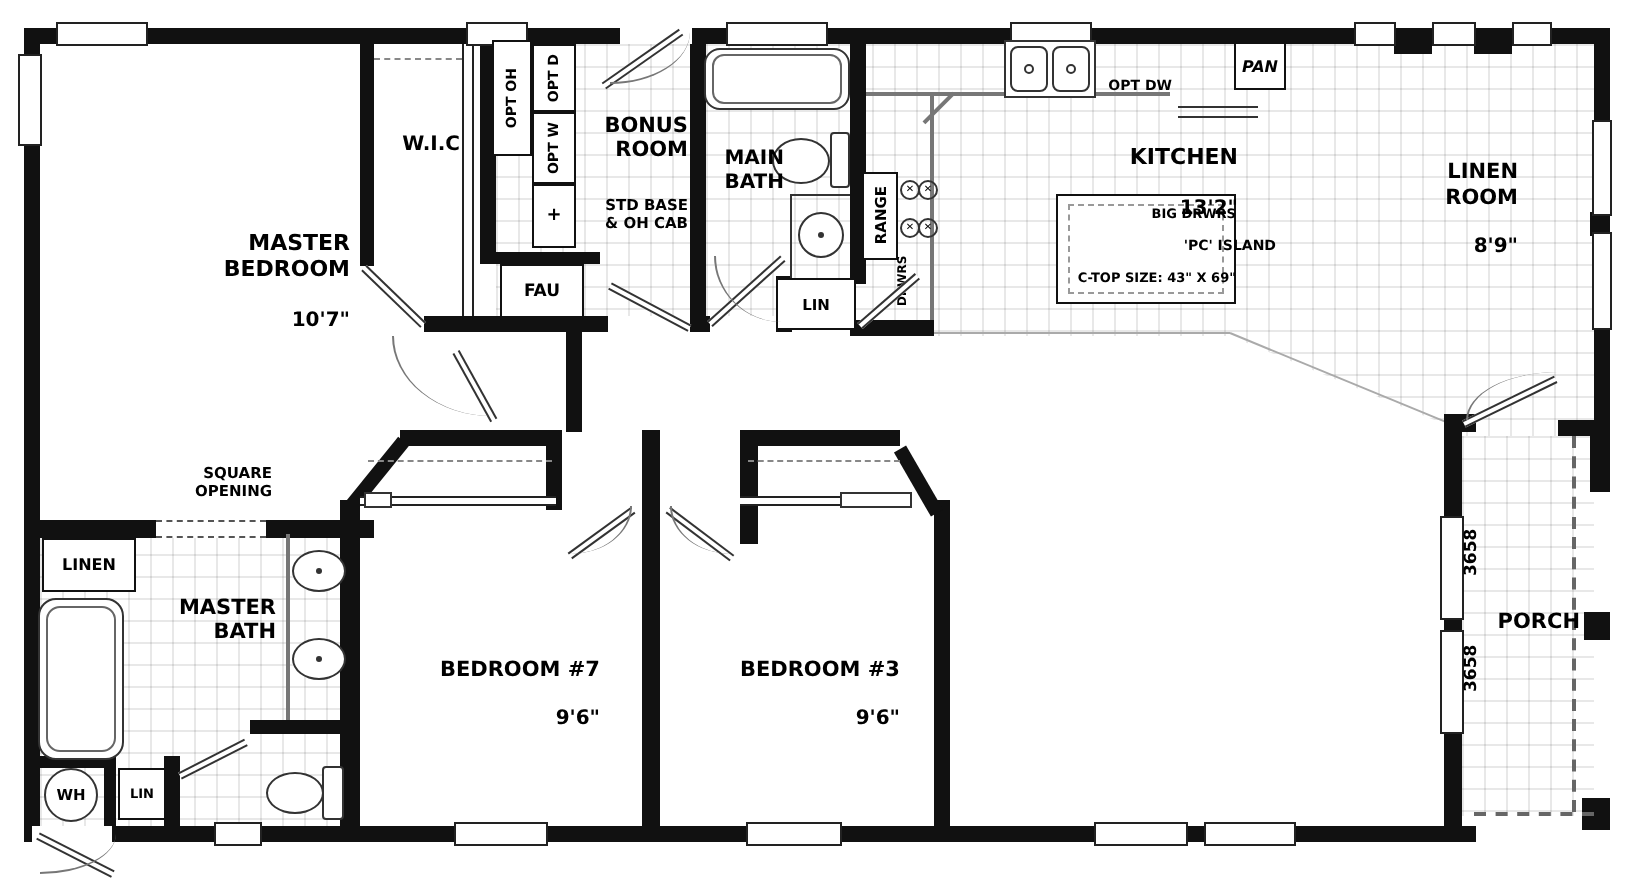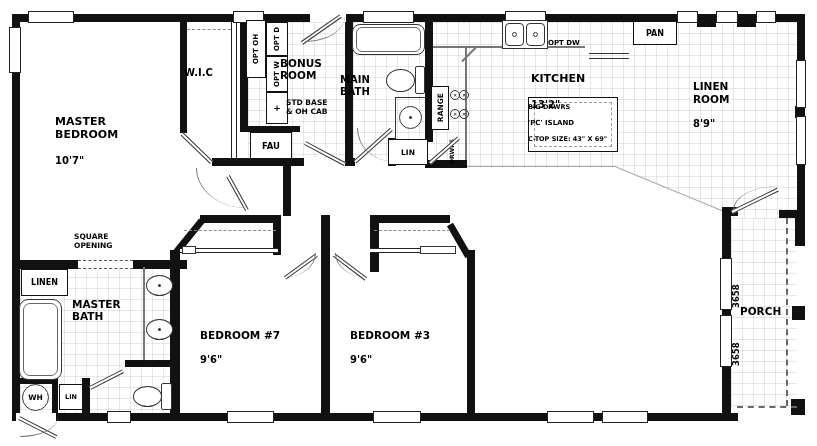--- a/index.html
+++ b/index.html
@@ -5,21 +5,21 @@
   html,body{margin:0;padding:0;background:#fff;}
   .plan{position:relative;width:817px;height:446px;background:#fff;overflow:hidden;
         font-family:"DejaVu Sans",sans-serif;color:#000;}
   .wall{position:absolute;background:#111;}
   .awall{position:absolute;height:7px;background:#111;transform-origin:0 50%;}
   .win{position:absolute;background:#fff;border:1px solid #222;box-sizing:border-box;}
   .grid{position:absolute;
         background-image:linear-gradient(rgba(0,0,0,.09) 1px,transparent 1px),
                          linear-gradient(90deg,rgba(0,0,0,.09) 1px,transparent 1px);
         background-size:11px 11px;}
-  .lbl{position:absolute;font-weight:bold;text-align:left;white-space:pre-line;line-height:1.18;}
+  .lbl{position:absolute;font-weight:bold;text-align:right;white-space:pre-line;line-height:1.18;}
   .vt{writing-mode:vertical-rl;transform:rotate(180deg);}
   .box{position:absolute;background:#fff;border:1.5px solid #111;box-sizing:border-box;
        display:flex;align-items:center;justify-content:center;font-weight:bold;}
   .fx{position:absolute;background:#fff;border:1.3px solid #333;box-sizing:border-box;}
   .leaf{position:absolute;height:4px;background:#fff;border-top:1px solid #333;
         border-bottom:1px solid #333;transform-origin:0 50%;box-sizing:border-box;}
   .arc{position:absolute;box-sizing:border-box;}
   .thin{position:absolute;background:#777;transform-origin:0 50%;}
   .dline{position:absolute;background:#fff;border-top:1px solid #222;border-bottom:1px solid #222;box-sizing:border-box;}
   .dlinev{position:absolute;background:#fff;border-left:1px solid #222;border-right:1px solid #222;box-sizing:border-box;}
@@ -130,28 +130,28 @@
   <div class="box" style="left:431px;top:86px;width:18px;height:44px;border-width:1px;">
     <span class="vt" style="font-size:7.5px;">RANGE</span>
   </div>
   <div class="burner" style="left:450px;top:90px;">✕</div>
   <div class="burner" style="left:459px;top:90px;">✕</div>
   <div class="burner" style="left:450px;top:109px;">✕</div>
   <div class="burner" style="left:459px;top:109px;">✕</div>
   <div class="lbl vt" style="left:448px;top:128px;width:18px;height:36px;font-size:6px;">DRWRS</div>
   <div class="lbl" style="left:548px;top:39px;width:38px;font-size:7px;">OPT DW</div>
   <div style="position:absolute;left:589px;top:53px;width:40px;height:6px;border-top:1px solid #333;border-bottom:1px solid #333;box-sizing:border-box;"></div>
-  <div class="box" style="left:633px;top:21px;width:44px;height:24px;border-width:1.2px;font-size:8px;">
+  <div class="box" style="left:617px;top:21px;width:26px;height:24px;border-width:1.2px;font-size:8px;font-style:italic;">
     <span>PAN</span>
   </div>
 
   <div class="fx" style="left:528px;top:97px;width:90px;height:55px;border-width:1.4px;border-color:#111;"></div>
   <div style="position:absolute;left:534px;top:102px;width:78px;height:45px;border:1px dashed #999;box-sizing:border-box;"></div>
   <div class="lbl" style="left:528px;top:104px;width:90px;font-size:6.5px;">BIG DRWRS</div>
-  <div class="lbl" style="left:528px;top:119px;width:98px;font-size:7px;">'PC' ISLAND</div>
+  <div class="lbl" style="left:540px;top:119px;width:98px;font-size:7px;">'PC' ISLAND</div>
   <div class="lbl" style="left:528px;top:136px;width:90px;font-size:6.5px;">C-TOP SIZE: 43" X 69"</div>
 
   <div class="box" style="left:246px;top:20px;width:20px;height:58px;border-width:1.2px;">
     <span class="vt" style="font-size:7px;">OPT OH</span>
   </div>
   <div class="box" style="left:266px;top:22px;width:22px;height:34px;border-width:1.2px;">
     <span class="vt" style="font-size:7px;">OPT D</span>
   </div>
   <div class="box" style="left:266px;top:56px;width:22px;height:36px;border-width:1.2px;">
     <span class="vt" style="font-size:7px;">OPT W</span>

